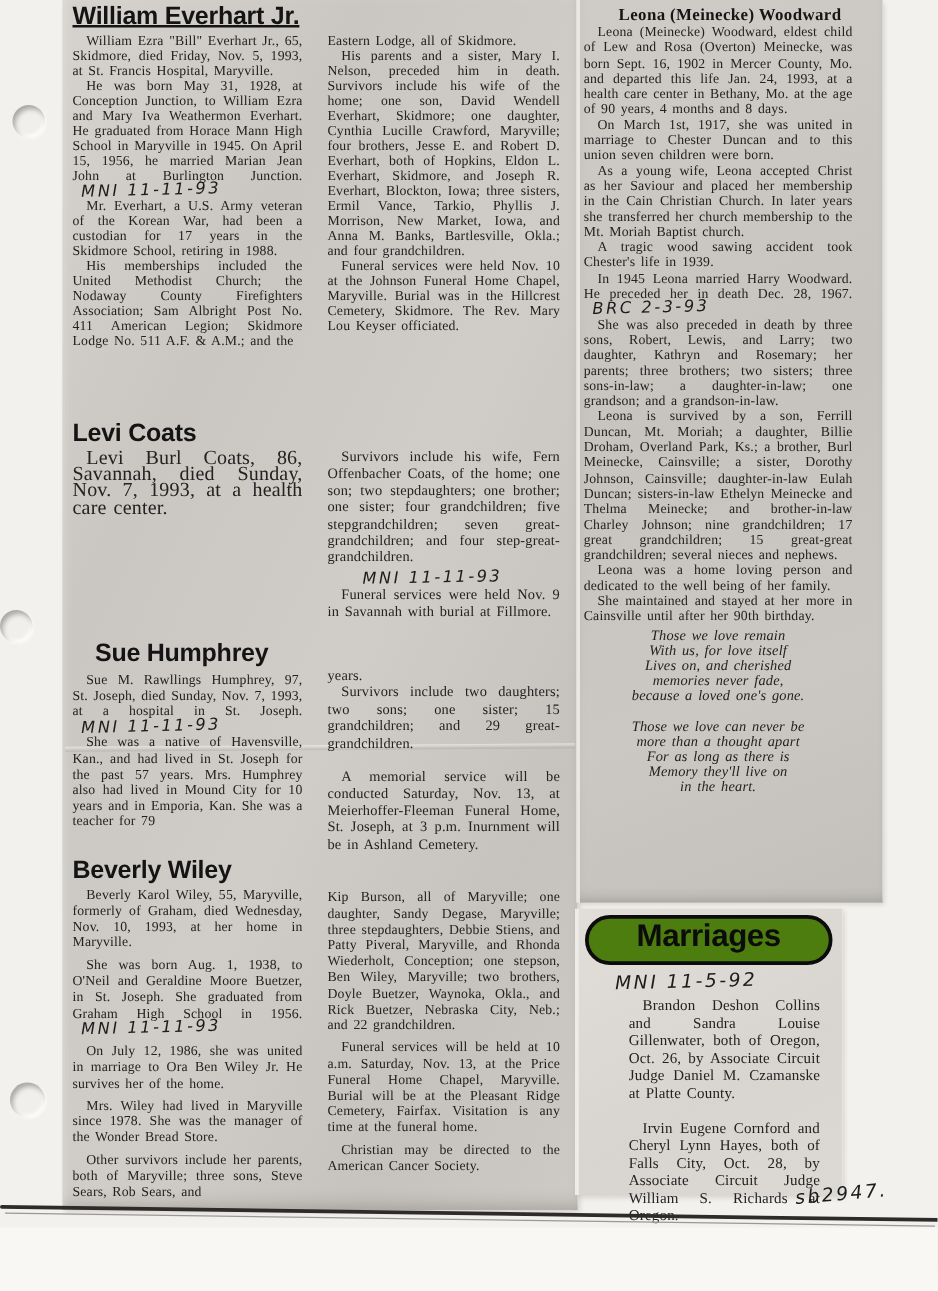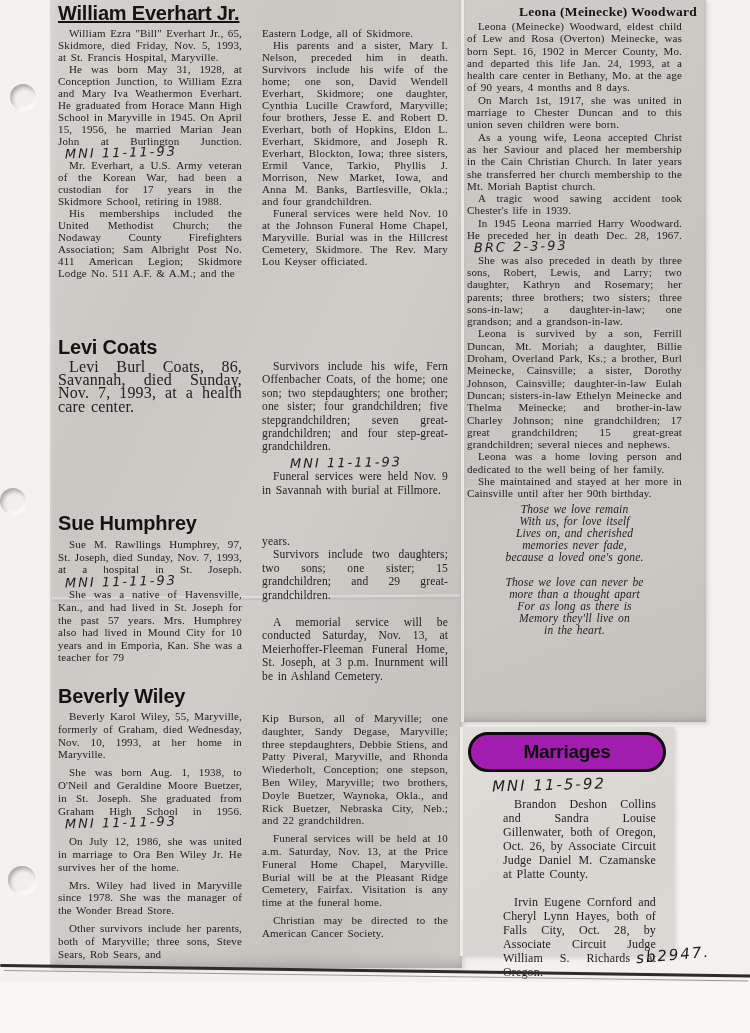--- a/index.html
+++ b/index.html
@@ -77,23 +77,23 @@
     word-spacing:0;
   }
   .hw-inline { display:inline-block; margin-left:7px; text-indent:0; transform:rotate(-1.5deg); }
   .hw-block  { display:inline-block; margin-left:28px; margin-top:2px; transform:rotate(-1deg); }
   .hw-marriages { position:absolute; left:492px; top:776px; font-size:15px; transform:rotate(-1.5deg); }
   .hw-archive   { position:absolute; left:636px; top:946px; font-size:15px; transform:rotate(-5deg); }
 
   .marriages-box {
     position:absolute; left:468px; top:732px; width:198px; height:40px;
     border:3px solid #0c0c0c; border-radius:20px;
-    display:flex; align-items:center; justify-content:center;
-    background:#a21caf;
-    font-family:"Liberation Sans", sans-serif; font-weight:700; font-size:19px;
+    display:flex; justify-content:center;
+    background:#4d7c0f;
+    font-family:"Liberation Sans", sans-serif; font-weight:700; font-size:25px;
     letter-spacing:-0.3px; color:#0c0c0c;
   }
 </style>
 </head>
 <body>
 
 <div class="page">
 
   <div class="clip clip-left"></div>
   <div class="clip clip-woodward"></div>
@@ -120,21 +120,21 @@
   <div class="head" style="left:58px; top:336px;">Levi Coats</div>
   <div class="col s-co" style="left:58px; top:360px; width:184px;">
     <p class="para">Levi Burl Coats, 86, Savannah, died Sunday, Nov. 7, 1993, at a health care center.</p>
   </div>
   <div class="col s-mid" style="left:262px; top:360px; width:186px;">
     <p class="para">Survivors include his wife, Fern Offenbacher Coats, of the home; one son; two stepdaughters; one brother; one sister; four grandchildren; five stepgrandchildren; seven great-grandchildren; and four step-great-grandchildren.</p>
     <p class="noind"><span class="hw hw-block">MNI 11-11-93</span></p>
     <p class="para">Funeral services were held Nov. 9 in Savannah with burial at Fillmore.</p>
   </div>
 
-  <div class="head" style="left:58px; top:512px;">Sue Humphrey</div>
+  <div class="head" style="left:76px; top:512px;">Sue Humphrey</div>
   <div class="col s-hu" style="left:58px; top:538px; width:184px;">
     <p class="para"><span>Sue M. Rawllings Humphrey, 97, St. Joseph, died Sunday, Nov. 7, 1993, at a hospital in St. Joseph.</span><span class="hw hw-inline">MNI 11-11-93</span></p>
     <p class="para">She was a native of Havensville, Kan., and had lived in St. Joseph for the past 57 years. Mrs. Humphrey also had lived in Mound City for 10 years and in Emporia, Kan. She was a teacher for 79</p>
   </div>
   <div class="col s-mid" style="left:262px; top:535px; width:186px;">
     <p class="noind">years.</p>
     <p class="para">Survivors include two daughters; two sons; one sister; 15 grandchildren; and 29 great-grandchildren.</p>
     <p class="para gap-lg">A memorial service will be conducted Saturday, Nov. 13, at Meierhoffer-Fleeman Funeral Home, St. Joseph, at 3 p.m. Inurnment will be in Ashland Cemetery.</p>
   </div>
 
@@ -145,21 +145,21 @@
     <p class="para gap">On July 12, 1986, she was united in marriage to Ora Ben Wiley Jr. He survives her of the home.</p>
     <p class="para gap">Mrs. Wiley had lived in Maryville since 1978. She was the manager of the Wonder Bread Store.</p>
     <p class="para gap">Other survivors include her parents, both of Maryville; three sons, Steve Sears, Rob Sears, and</p>
   </div>
   <div class="col s-wi" style="left:262px; top:712px; width:186px;">
     <p class="noind">Kip Burson, all of Maryville; one daughter, Sandy Degase, Maryville; three stepdaughters, Debbie Stiens, and Patty Piveral, Maryville, and Rhonda Wiederholt, Conception; one stepson, Ben Wiley, Maryville; two brothers, Doyle Buetzer, Waynoka, Okla., and Rick Buetzer, Nebraska City, Neb.; and 22 grandchildren.</p>
     <p class="para gap">Funeral services will be held at 10 a.m. Saturday, Nov. 13, at the Price Funeral Home Chapel, Maryville. Burial will be at the Pleasant Ridge Cemetery, Fairfax. Visitation is any time at the funeral home.</p>
     <p class="para gap">Christian may be directed to the American Cancer Society.</p>
   </div>
 
-  <div class="head-serif" style="left:488px; top:4px; width:240px;">Leona (Meinecke) Woodward</div>
+  <div class="head-serif" style="left:464px; top:4px; width:240px;">Leona (Meinecke) Woodward</div>
   <div class="col s-wo" style="left:467px; top:20px; width:215px;">
     <p class="para">Leona (Meinecke) Woodward, eldest child of Lew and Rosa (Overton) Meinecke, was born Sept. 16, 1902 in Mercer County, Mo. and departed this life Jan. 24, 1993, at a health care center in Bethany, Mo. at the age of 90 years, 4 months and 8 days.</p>
     <p class="para">On March 1st, 1917, she was united in marriage to Chester Duncan and to this union seven children were born.</p>
     <p class="para">As a young wife, Leona accepted Christ as her Saviour and placed her membership in the Cain Christian Church. In later years she transferred her church membership to the Mt. Moriah Baptist church.</p>
     <p class="para">A tragic wood sawing accident took Chester's life in 1939.</p>
     <p class="para"><span>In 1945 Leona married Harry Woodward. He preceded her in death Dec. 28, 1967.</span><span class="hw hw-inline">BRC 2-3-93</span></p>
     <p class="para">She was also preceded in death by three sons, Robert, Lewis, and Larry; two daughter, Kathryn and Rosemary; her parents; three brothers; two sisters; three sons-in-law; a daughter-in-law; one grandson; and a grandson-in-law.</p>
     <p class="para">Leona is survived by a son, Ferrill Duncan, Mt. Moriah; a daughter, Billie Droham, Overland Park, Ks.; a brother, Burl Meinecke, Cainsville; a sister, Dorothy Johnson, Cainsville; daughter-in-law Eulah Duncan; sisters-in-law Ethelyn Meinecke and Thelma Meinecke; and brother-in-law Charley Johnson; nine grandchildren; 17 great grandchildren; 15 great-great grandchildren; several nieces and nephews.</p>
     <p class="para">Leona was a home loving person and dedicated to the well being of her family.</p>
     <p class="para">She maintained and stayed at her more in Cainsville until after her 90th birthday.</p>

